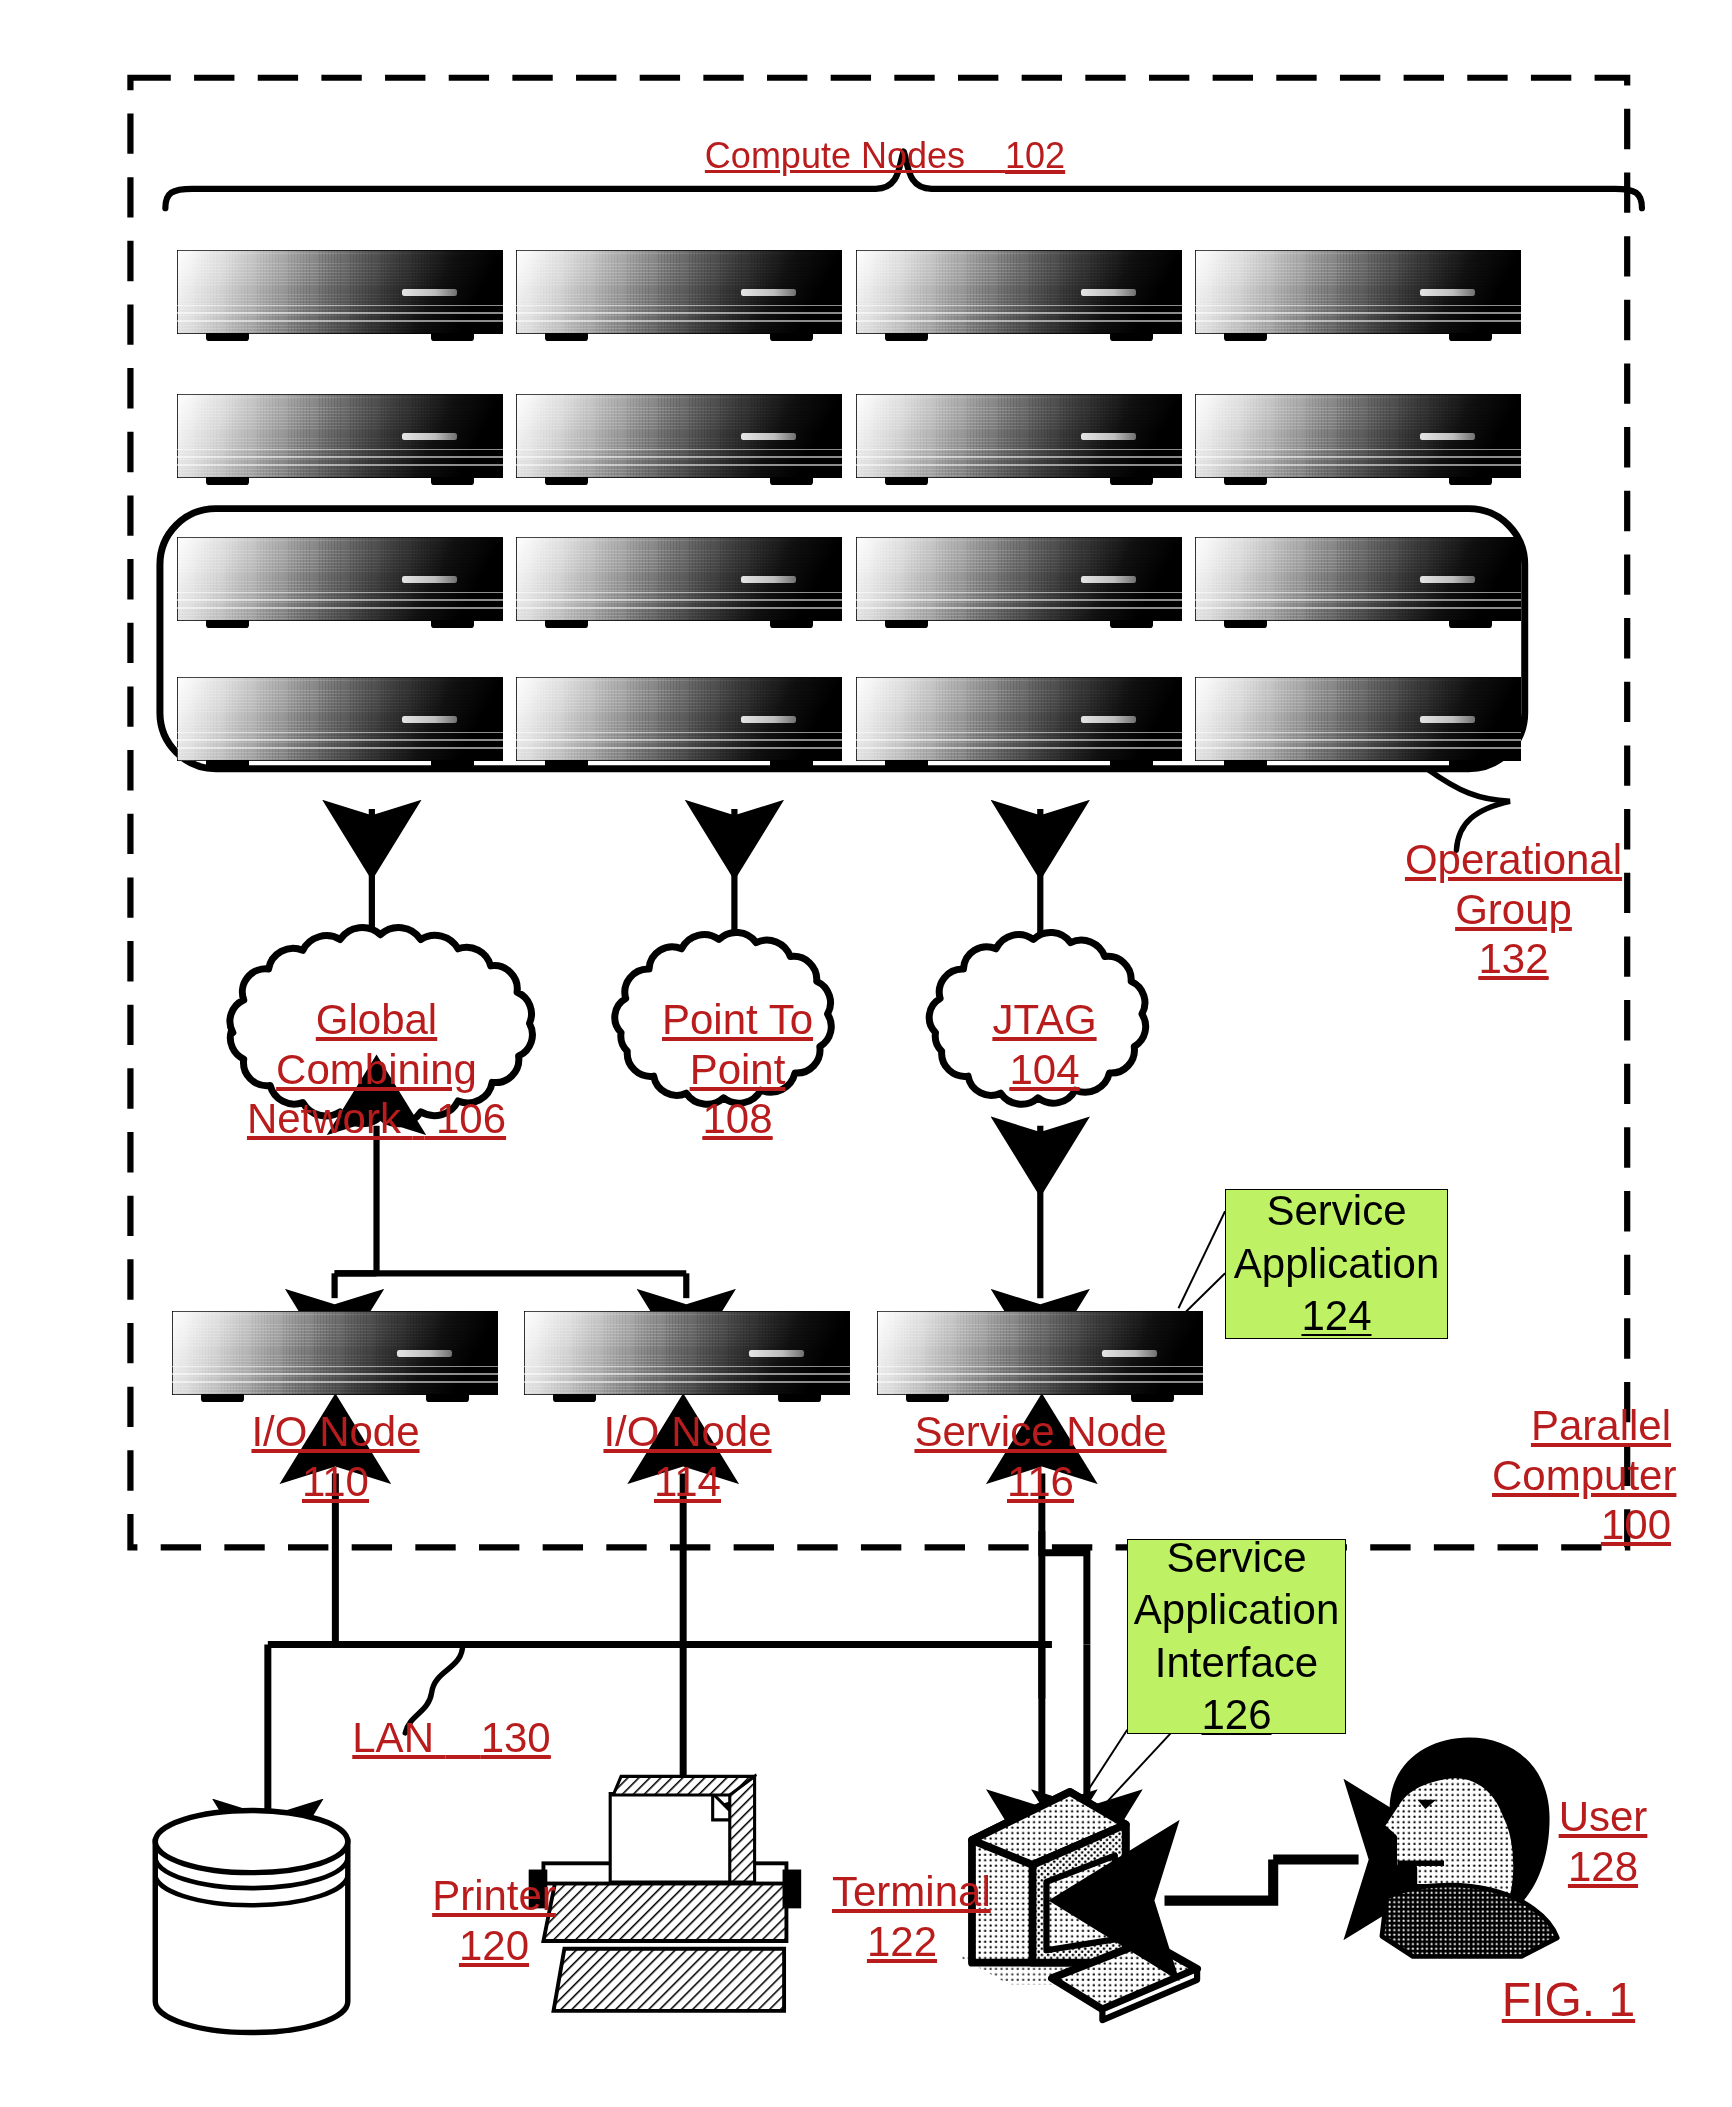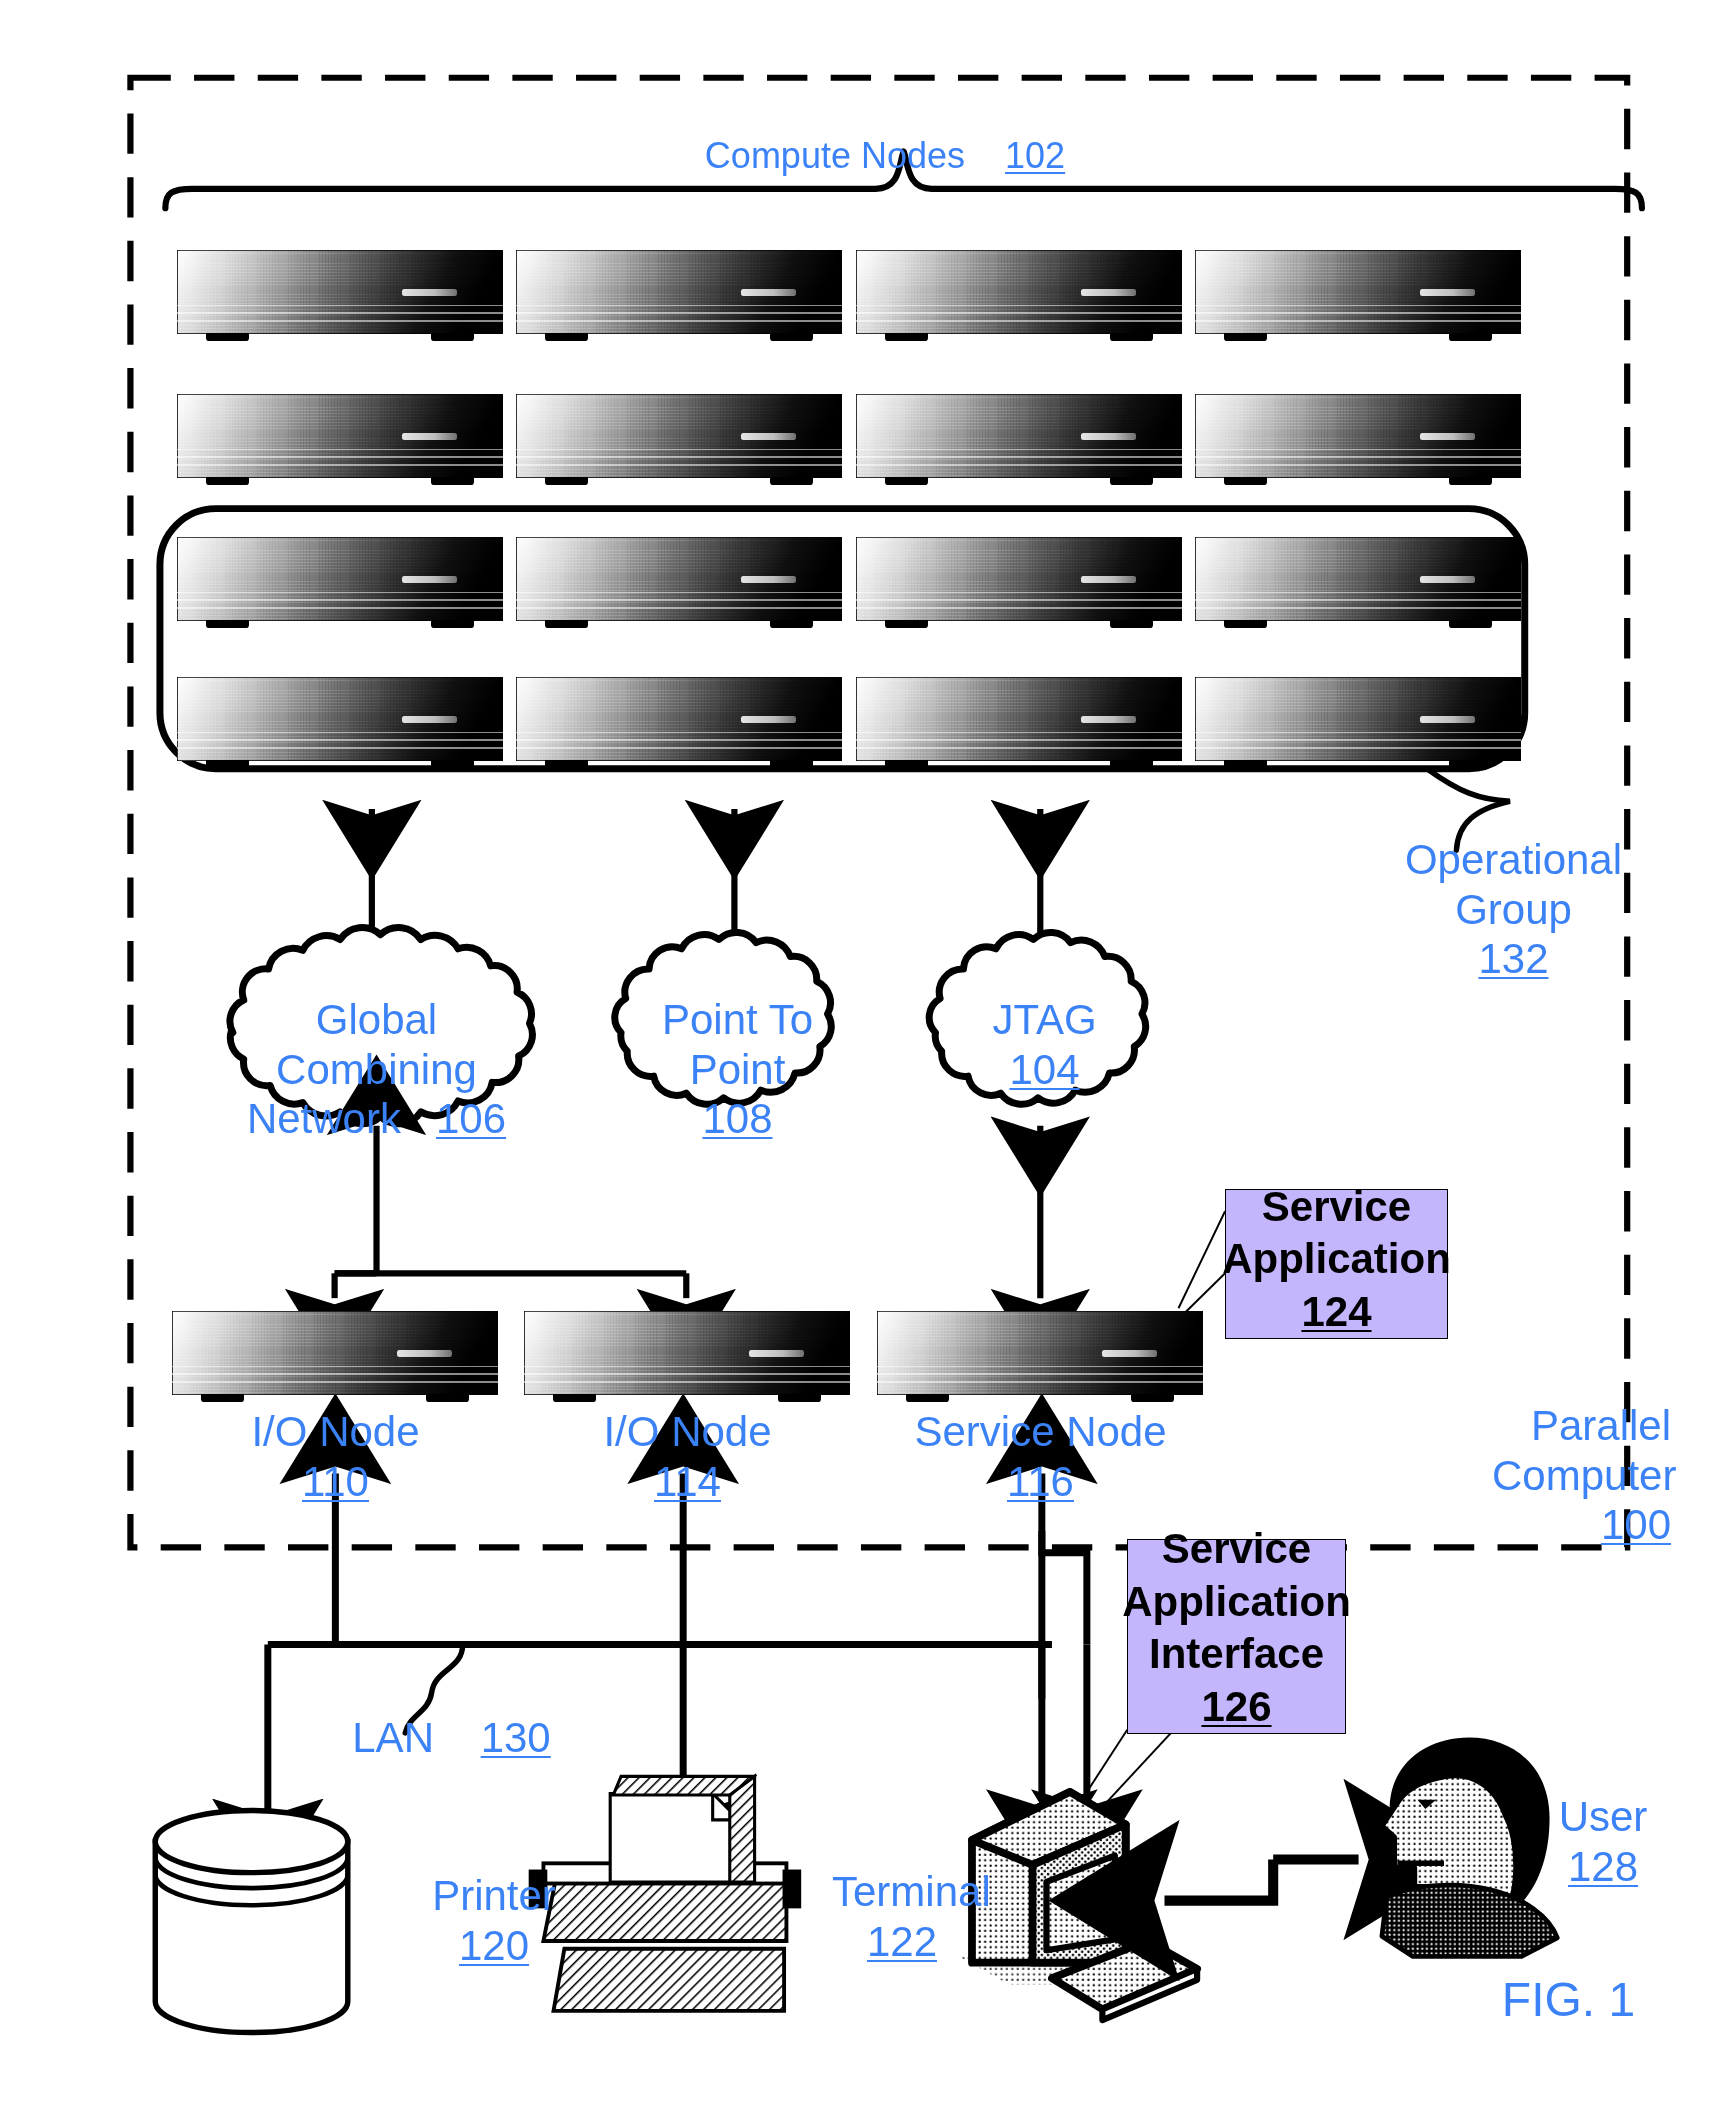--- a/index.html
+++ b/index.html
@@ -4,28 +4,28 @@
 <title>FIG. 1 — Parallel Computer</title>
 <style>
   html,body{margin:0;padding:0;background:#fff;}
   body{
     width:1732px;height:2108px;position:relative;overflow:hidden;
     font-family:"Liberation Sans","DejaVu Sans",sans-serif;
     color:#000;
   }
   .stage{position:absolute;left:0;top:0;width:1732px;height:2108px;}
   .svgroot{position:absolute;left:0;top:0;width:1732px;height:2108px;}
-  .lbl{position:absolute;text-align:center;line-height:1.18;color:#3b82f6;}
+  .lbl{position:absolute;text-align:center;line-height:1.18;color:#b91c1c;text-decoration:underline;}
   .t40{font-size:42px;}
   .t46{font-size:36px;}
   .num{text-decoration:underline;text-underline-offset:3.9px;text-decoration-thickness:2.3px;}
   .boxed{
-    position:absolute;border:1.6px solid #000;background:#c4b5fd;
-    display:flex;align-items:flex-end;justify-content:center;
-    text-align:center;line-height:1.25;font-weight:bold;
+    position:absolute;border:1.6px solid #000;background:#bef264;
+    display:flex;align-items:center;justify-content:center;
+    text-align:center;line-height:1.25;
   }
   
   .node{
     position:absolute;
     background:
       linear-gradient(118deg,
         #ffffff 0%,
         #f2f2f2 6%,
         #d8d8d8 16%,
         #a8a8a8 30%,

